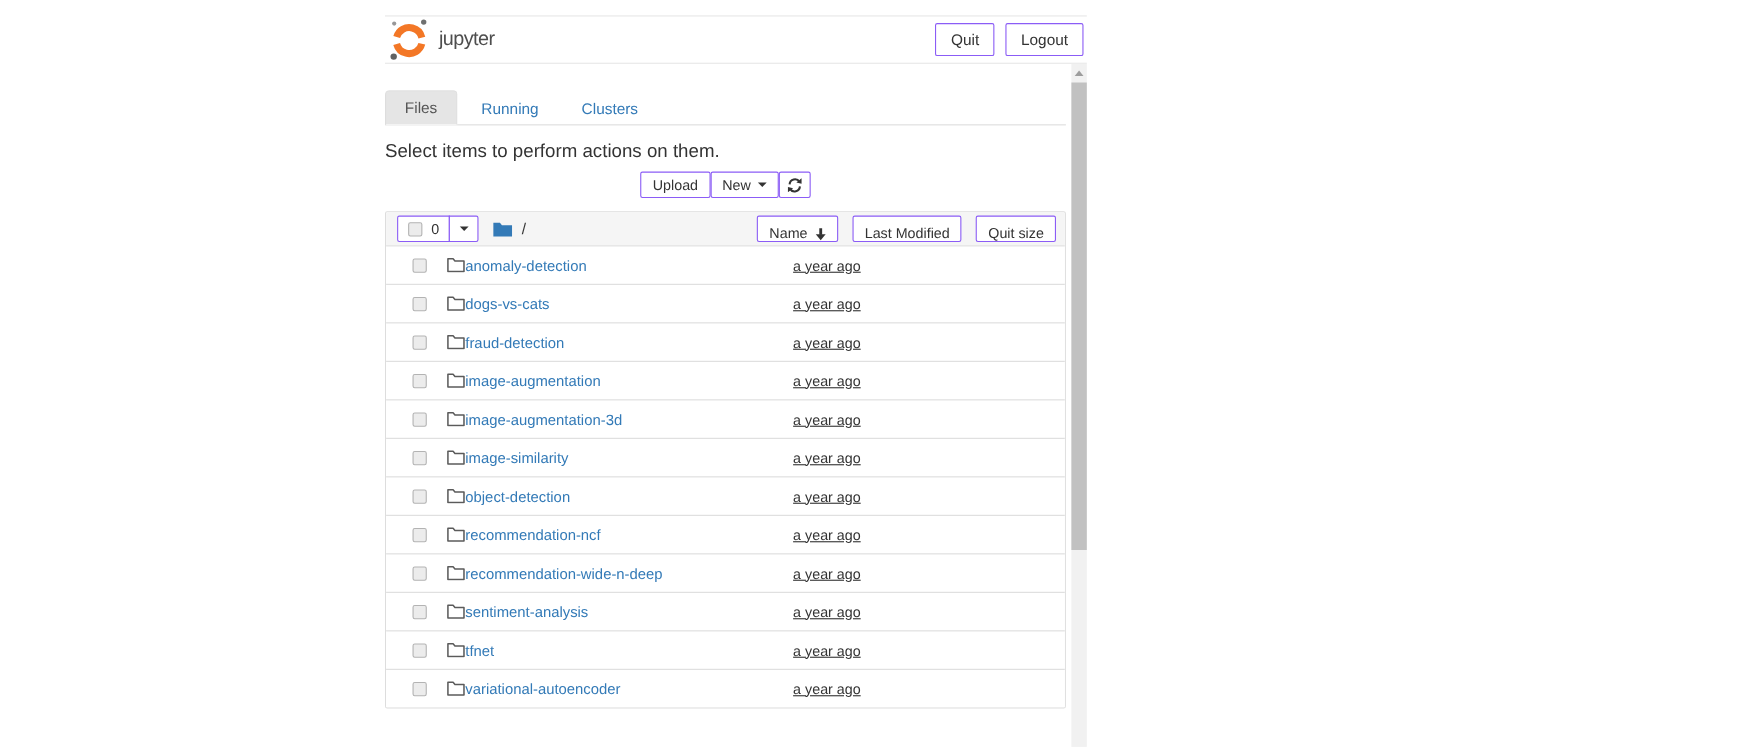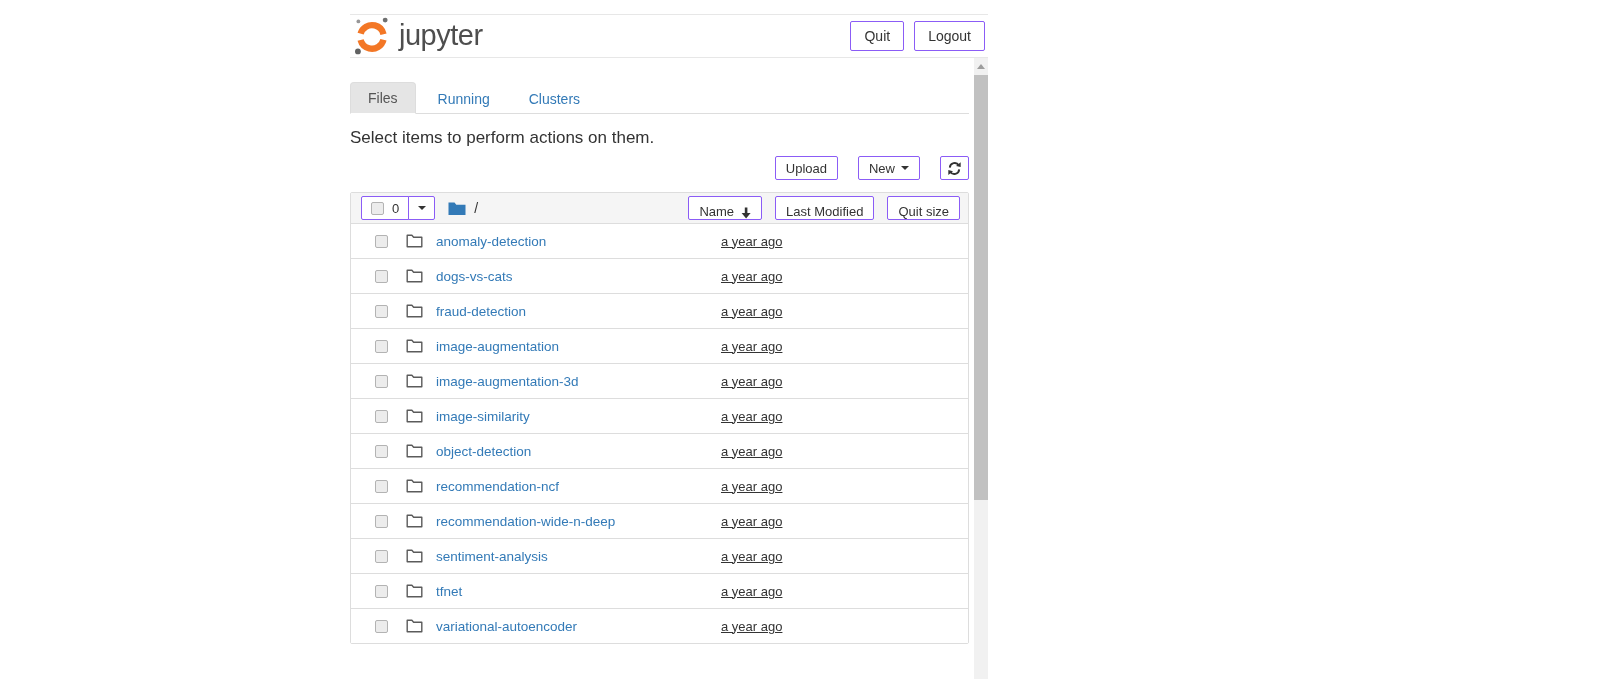--- a/index.html
+++ b/index.html
@@ -9,61 +9,61 @@
     font-family:"Liberation Sans","DejaVu Sans",sans-serif; color:#333;
   }
   
   #app-header {
     position:absolute; left:350px; top:14px; width:638px; height:44px;
     border-top:1px solid #e7e7e7; border-bottom:1px solid #e7e7e7;
     display:flex; align-items:center; justify-content:space-between; padding:0 3px 0 2px;
     background:#fff;
   }
   .logo { display:flex; align-items:center; gap:7px; }
-  .logo-text { font-size:29px; color:#4e4e4e; letter-spacing:-0.5px; position:relative; top:-1px; }
+  .logo-text { font-size:18px; color:#4e4e4e; letter-spacing:-0.5px; position:relative; top:-1px; }
   .hdr-actions { display:flex; gap:10px; }
   .btn {
     background:#fff; border:1px solid #8b5cf6; border-radius:2px; color:#333;
     font-family:inherit; cursor:pointer;
   }
   .btn-lg { font-size:14px; padding:6px 13px; }
   
   #main { position:absolute; left:350px; top:58px; width:619px; }
   
   .tabs { display:flex; align-items:flex-end; border-bottom:1px solid #ddd; margin-top:25px; height:31px; }
   .tab { font-size:14px; padding:7px 17px; margin-bottom:-1px; cursor:pointer; }
   .tab.active {
     background:#e5e5e5; border:1px solid #ddd; border-bottom:1px solid #fff;
     border-radius:4px 4px 0 0; color:#555;
   }
   .tab.inactive { color:#337ab7; margin-left:5px; }
   
   .hint { margin-top:14px; font-size:17px; color:#333; }
   
-  .toolbar { margin-top:8px; display:flex; justify-content:flex-end; align-items:center; gap:20px; }
+  .toolbar { margin-top:8px; display:flex; justify-content:center; align-items:center; gap:0; }
   .btn-sm { font-size:13px; padding:4px 10px; height:24px; display:flex; align-items:center; gap:6px; }
   .caret { width:0; height:0; border-left:4px solid transparent; border-right:4px solid transparent; border-top:4px solid #333; display:inline-block; }
   
   .list { margin-top:12px; border:1px solid #ddd; border-radius:2px; }
   .list-header {
     background:#f5f5f5; height:30px; display:flex; align-items:center;
     padding:0 8px 0 10px; border-radius:2px 2px 0 0;
   }
   .btn-group { display:flex; }
   .cb-btn { display:flex; align-items:center; gap:8px; padding:0 9px; height:24px; border-radius:2px 0 0 2px; }
   .caret-btn { width:27px; height:24px; display:flex; align-items:center; justify-content:center; margin-left:-1px; border-radius:0 2px 2px 0; }
   .checkbox { width:13px; height:13px; border:1px solid #b3b3b3; border-radius:2px; background:#ececec; }
   .count { font-size:13px; color:#333; }
   .crumb { display:flex; align-items:center; margin-left:13px; gap:8px; font-size:14px; color:#333; }
   .col-btns { margin-left:auto; display:flex; gap:13px; }
   .hdr-btn { font-size:13px; padding:0 10px; height:24px; display:flex; align-items:flex-end; gap:7px; }
   
   .row { height:35px; border-top:1px solid #ddd; display:flex; align-items:center; padding-left:24px; background:#fff; }
   .row .ficon { margin-left:18px; display:flex; }
-  .row a { margin-left:13px; color:#337ab7; font-size:13.5px; text-decoration:none; cursor:pointer; }
+  .row a { margin-left:0; color:#337ab7; font-size:13.5px; text-decoration:none; cursor:pointer; }
   .rtime { margin-left:auto; width:160px; text-align:left; font-size:13px; color:#333;text-decoration:underline; }
   .rsize { width:87px; }
   
   #scrollbar { position:absolute; left:974px; top:58px; width:14px; height:621px; background:#f1f1f1; }
   #scroll-up { height:16px; display:flex; align-items:center; justify-content:center; }
   #scroll-up .tri { width:0; height:0; border-left:4px solid transparent; border-right:4px solid transparent; border-bottom:5px solid #9d9d9d; }
   #scroll-thumb { position:absolute; left:0; top:17px; width:14px; height:425px; background:#c1c1c1; }
   svg { display:block; }
 </style>
 </head>

